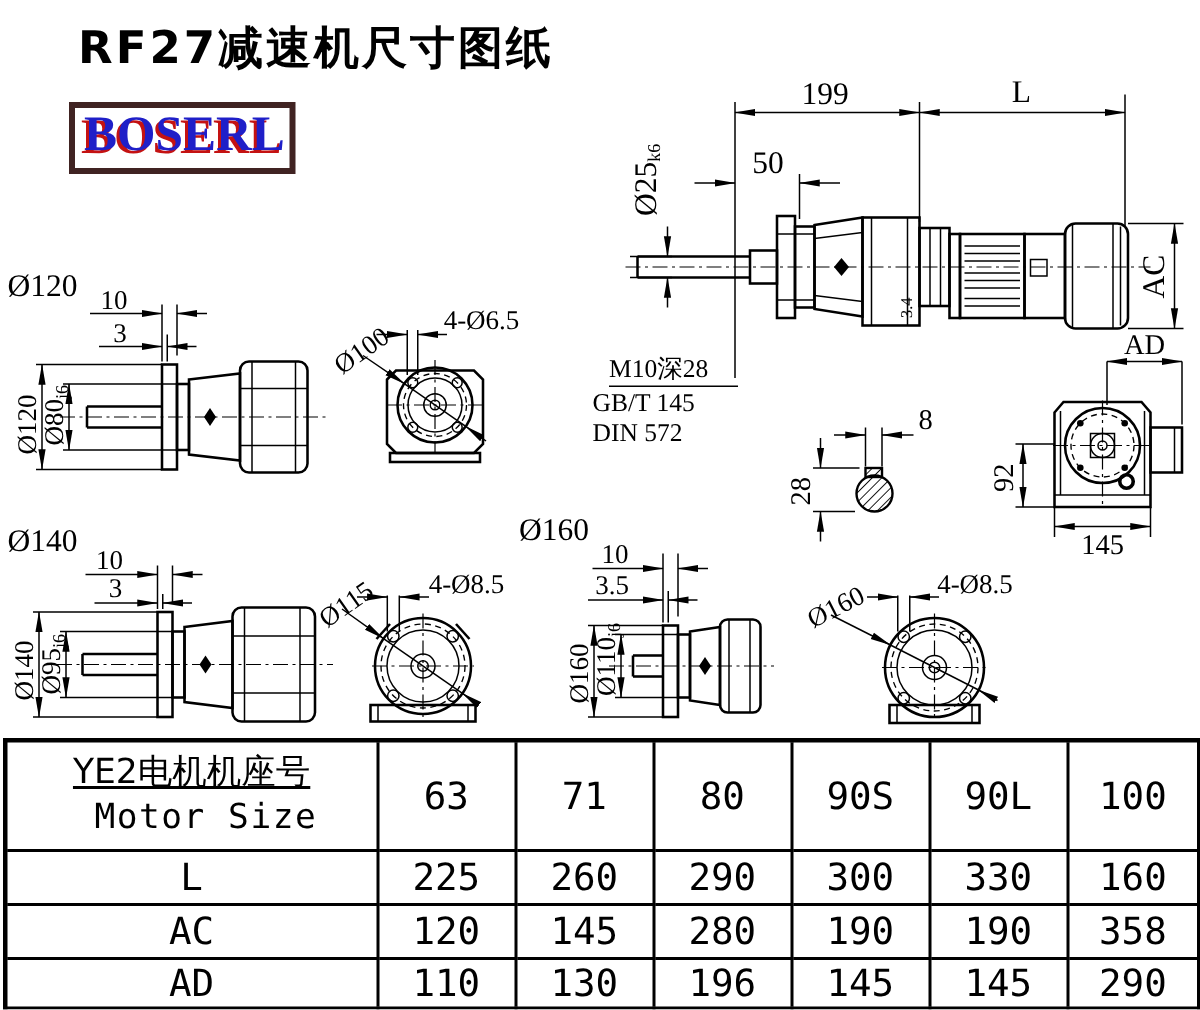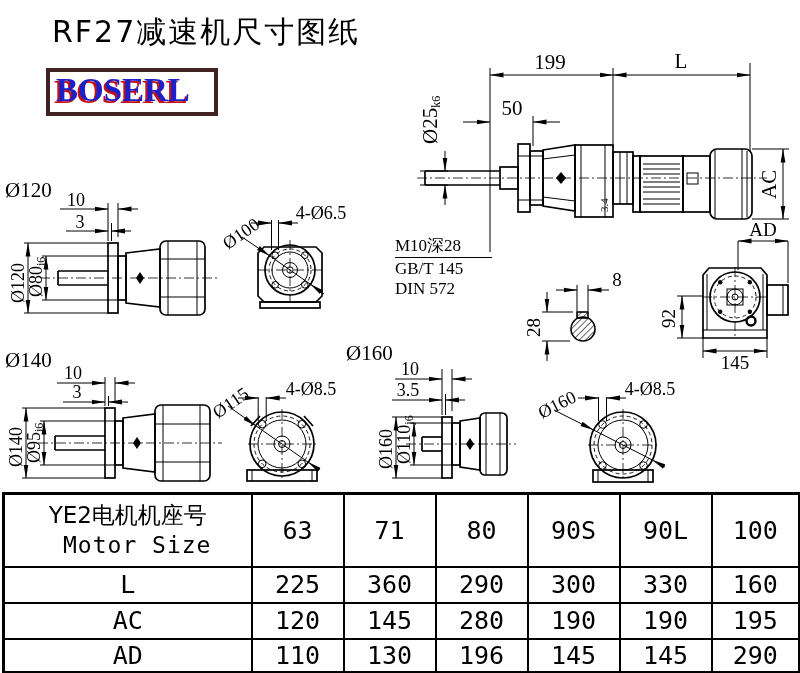--- a/index.html
+++ b/index.html
@@ -1,45 +1,45 @@
 <!DOCTYPE html>
 <html><head>
 <meta charset="utf-8">
 <style>
   html,body{margin:0;padding:0;background:#fff;}
   #canvas{position:relative;width:800px;height:673px;background:#ffffff;overflow:hidden;
           font-family:"Liberation Serif",serif;}
   .abs{position:absolute;}
   
   #title{left:52px;top:12px;font-family:"DejaVu Sans","Liberation Sans",sans-serif;
-         font-weight:normal;font-size:30px;color:#000;letter-spacing:2px;white-space:nowrap;}
-  #logo{left:46px;top:68px;border:4px solid #402322;padding:0 24px 3px 6px;
+         font-weight:bold;font-size:30px;color:#000;letter-spacing:2px;white-space:nowrap;}
+  #logo{left:46px;top:68px;border:4px solid #402322;padding:0 3px 3px 6px;
         font-family:"Liberation Serif",serif;font-weight:bold;font-size:33px;
         color:#1f1fc8;text-shadow:-2px 2px 0 #c41212;line-height:1.12;background:#fff;}
   
   #tap-note{left:395px;top:236px;width:97px;font-size:17px;color:#000;line-height:20px;}
-  #tap-note .l1{border-bottom:1.5px solid #000;padding-bottom:1px;margin-bottom:1px;}
+  #tap-note .l1{border-bottom:1.5px solid #000;padding-bottom:1px;margin-bottom:1px;margin-left:11px;}
   
   svg{overflow:visible;}
   svg text{fill:#000;font-family:"Liberation Serif",serif;}
   .ol{stroke:#000;stroke-width:1.7;fill:none;}
   .tl{stroke:#000;stroke-width:1;fill:none;}
   .dl{stroke:#000;stroke-width:1;fill:none;}
   .cl{stroke:#000;stroke-width:0.8;fill:none;stroke-dasharray:10 3 2 3;}
   .bd{stroke:#000;stroke-width:0.9;fill:none;stroke-dasharray:4 3;}
   .fb{fill:#000;stroke:none;}
   .d21{font-size:21px;} .d19{font-size:19px;} .d18{font-size:18px;} .d12{font-size:12px;} .d11{font-size:11px;}
   
   #spec-table{position:absolute;left:2px;top:492px;width:796px;height:179px;
       border-collapse:collapse;table-layout:fixed;border:3px solid #000;
       text-align:center;color:#000;}
   #spec-table td{border:2px solid #000;padding:0;vertical-align:middle;
       font-family:"DejaVu Sans Mono","Liberation Mono",monospace;font-size:25px;}
   #spec-table .hd-cn{font-family:"DejaVu Sans","Liberation Sans",sans-serif;
-      font-size:23px;line-height:30px;}
+      font-size:23px;line-height:30px;text-decoration:underline;}
   #spec-table .hd-en{font-family:"DejaVu Sans Mono","Liberation Mono",monospace;
       font-size:23px;line-height:30px;letter-spacing:1px;padding-left:19px;}
 </style>
 </head>
 <body>
 
 <div id="canvas">
 
   
   <svg width="0" height="0">
@@ -422,34 +422,34 @@
         <td>63</td>
         <td>71</td>
         <td>80</td>
         <td>90S</td>
         <td>90L</td>
         <td>100</td>
       </tr>
       <tr style="height:36px">
         <td>L</td>
         <td>225</td>
-        <td>360</td>
+        <td>260</td>
         <td>290</td>
         <td>300</td>
         <td>330</td>
         <td>160</td>
       </tr>
       <tr style="height:36px">
         <td>AC</td>
         <td>120</td>
         <td>145</td>
         <td>280</td>
         <td>190</td>
         <td>190</td>
-        <td>195</td>
+        <td>358</td>
       </tr>
       <tr style="height:34px">
         <td>AD</td>
         <td>110</td>
         <td>130</td>
         <td>196</td>
         <td>145</td>
         <td>145</td>
         <td>290</td>
       </tr>

